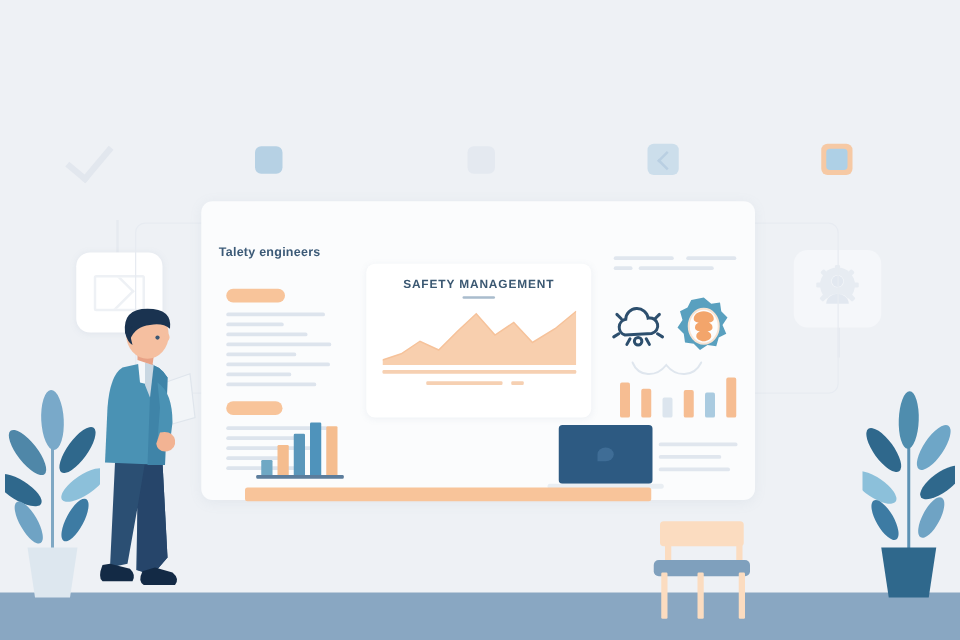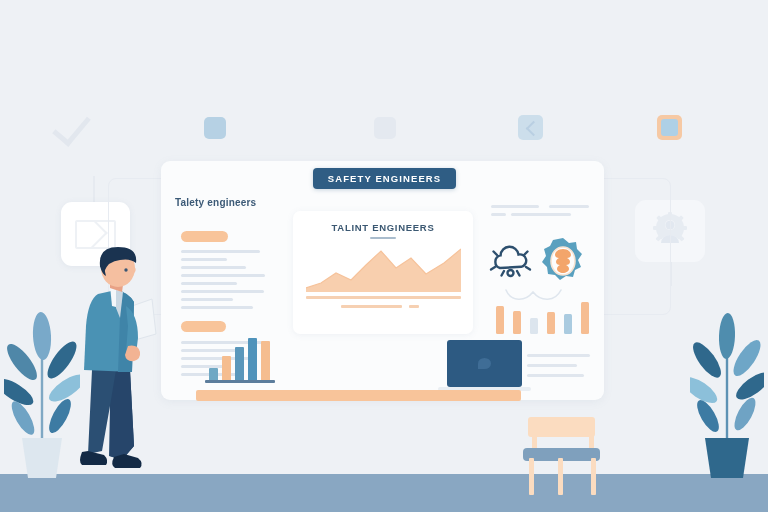--- a/index.html
+++ b/index.html
@@ -140,21 +140,20 @@
       <circle cx="21" cy="15" r="5" fill="#f5f7fa"></circle>
       <path d="M11 34 a10 9 0 0 1 20 0 z" fill="#f5f7fa"></path>
       <circle cx="21" cy="15" r="4.6" fill="#e2e8f0"></circle>
       <path d="M12 33 a9 8 0 0 1 18 0 z" fill="#e2e8f0"></path>
     </svg>
   </div>
 
   <div class="board-ghost"></div>
 
   <div class="board"></div>
-  <div class="badge">SAFETY ENGINEERS</div>
   <div class="board-heading">Talety engineers</div>
 
   <div class="pill" style="left:181px;top:231px;width:47px;height:11px;"></div>
   <div class="tline" style="left:181px;top:250px;width:79px;"></div>
   <div class="tline" style="left:181px;top:258px;width:46px;"></div>
   <div class="tline" style="left:181px;top:266px;width:65px;"></div>
   <div class="tline" style="left:181px;top:274px;width:84px;"></div>
   <div class="tline" style="left:181px;top:282px;width:56px;"></div>
   <div class="tline" style="left:181px;top:290px;width:83px;"></div>
   <div class="tline" style="left:181px;top:298px;width:52px;"></div>
@@ -170,21 +169,21 @@
   <div>
     <div class="lbar" style="left:209px;top:368px;width:9px;height:12px;background:#6fa8c4;"></div>
     <div class="lbar" style="left:222px;top:356px;width:9px;height:24px;background:#f5bd8f;"></div>
     <div class="lbar" style="left:235px;top:347px;width:9px;height:33px;background:#5a97bb;"></div>
     <div class="lbar" style="left:248px;top:338px;width:9px;height:42px;background:#4f93bb;"></div>
     <div class="lbar" style="left:261px;top:341px;width:9px;height:39px;background:#f5bd8f;"></div>
     <div class="lbar-base" style="left:205px;top:380px;width:70px;"></div>
   </div>
 
   <div class="ccard"></div>
-  <div class="ccard-title">TALINT ENGINEERS</div>
+  <div class="ccard-title">SAFETY MANAGEMENT</div>
   <div class="ccard-rule"></div>
   <div class="area-wrap">
     <svg width="155" height="44" viewBox="0 0 155 44" preserveAspectRatio="none">
       <path d="M0 44 L0 40 L15 35 L30 25 L45 32 L60 17 L75 3 L90 20 L105 10 L120 26 L138 15 L155 1 L155 44 Z" fill="#f8cfae"></path>
       <path d="M0 40 L15 35 L30 25 L45 32 L60 17 L75 3 L90 20 L105 10 L120 26 L138 15 L155 1" fill="none" stroke="#f6c29a" stroke-width="1.2"></path>
     </svg>
   </div>
   <div class="ccard-cap" style="left:306px;top:296px;width:155px;"></div>
   <div class="ccard-cap" style="left:341px;top:305px;width:61px;"></div>
   <div class="ccard-cap" style="left:409px;top:305px;width:10px;"></div>

